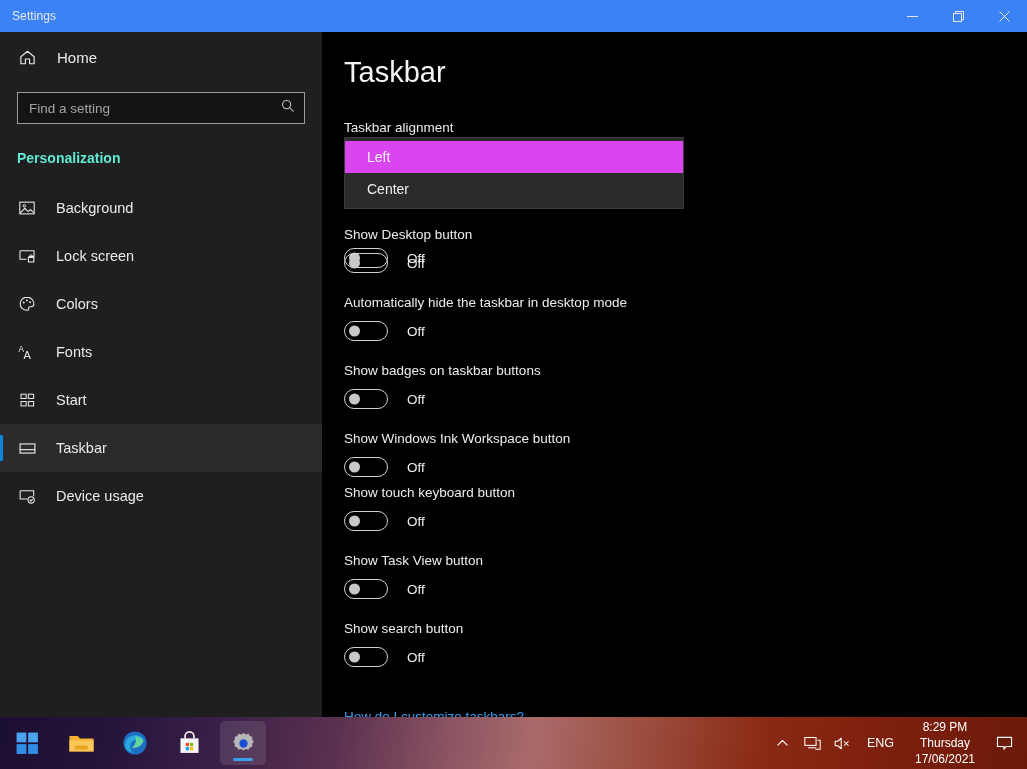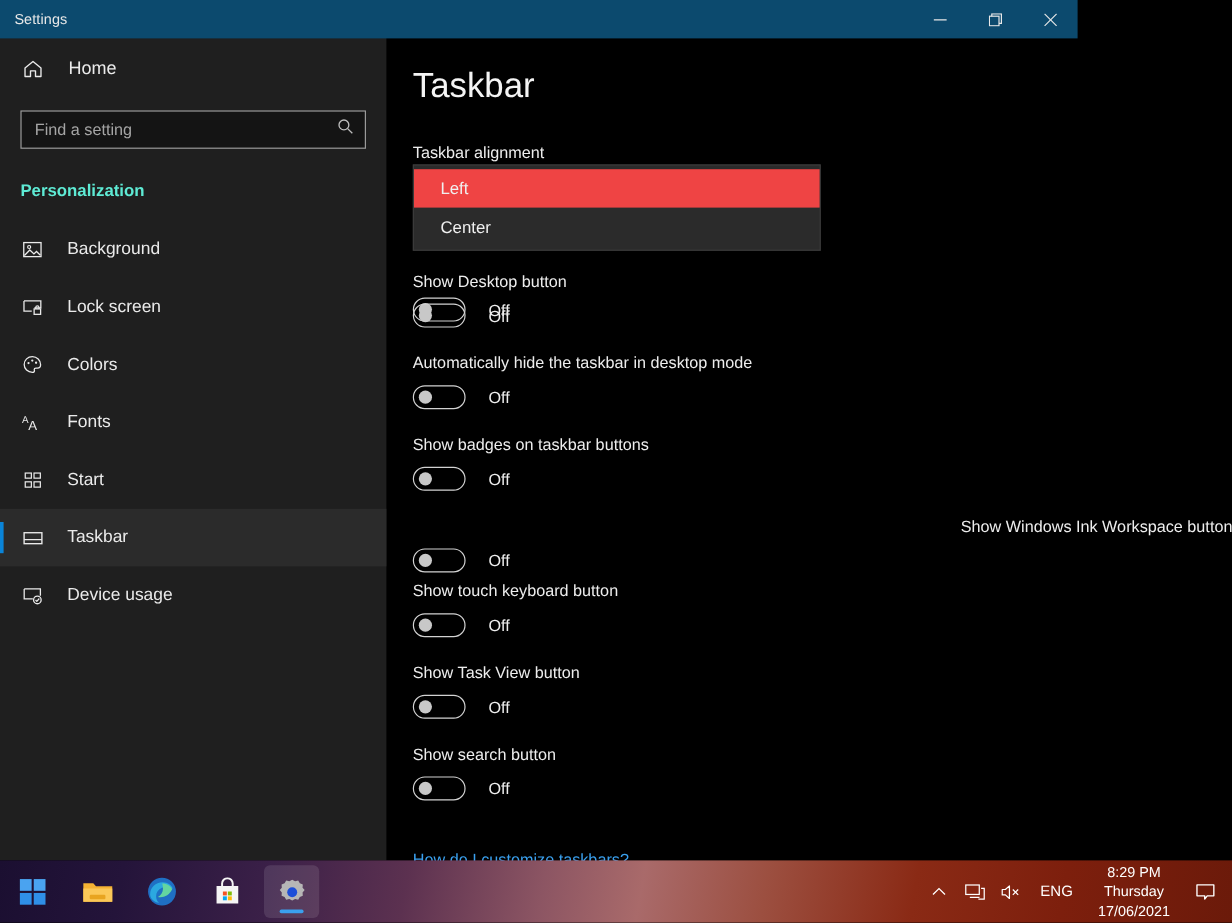--- a/index.html
+++ b/index.html
@@ -6,22 +6,22 @@
   html, body {
     width:1027px; height:769px;
     background:#000;
     font-family:"Liberation Sans", sans-serif;
     overflow:hidden;
   }
   #app { position:relative; width:1027px; height:769px; background:#000; }
 
   
   .titlebar {
-    position:absolute; top:0; left:0; width:898px; height:32px;
-    background:#0c4a6e; z-index:40;
+    position:absolute; top:0; left:0; width:1027px; height:32px;
+    background:#3b82f6; z-index:40;
   }
   .titlebar .apptitle {
     position:absolute; left:12px; top:9px;
     font-size:12px; color:#e8e8e8; letter-spacing:.1px;
   }
   .wincontrols { position:absolute; right:0; top:0; display:flex; height:32px; }
   .wc {
     width:46px; height:32px; display:flex; align-items:center; justify-content:center;
     color:#e8e8e8;
   }
@@ -76,21 +76,21 @@
   
   .dropdown-open {
     position:absolute; left:22px; top:105px;
     width:340px; background:#2b2b2b;
     border:1px solid #3a3a3a; padding:3px 0; z-index:30;
   }
   .dd-option {
     height:32px; display:flex; align-items:center;
     padding-left:22px; font-size:14px; color:#f0f0f0;
   }
-  .dd-option.sel { background:#ef4444; }
+  .dd-option.sel { background:#d946ef; }
 
   
   .settings-list { position:absolute; left:0; top:172px; width:705px; }
   .srow { padding-left:22px; }
   .srow .stext { font-size:13.5px; color:#ededed; }
   .srow .tg { display:flex; align-items:center; gap:19px; margin-top:11px; }
   .toggle {
     width:44px; height:20px; border:1.6px solid #d2d2d2;
     border-radius:10px; background:transparent;
     position:relative; flex:none;
@@ -318,21 +318,21 @@
       <div class="srow" style="margin-top:22px;">
         <div class="stext">Show badges on taskbar buttons</div>
         <div class="tg">
           <div class="toggle">
               <span class="knob"></span>
             </div>
           <span class="tgval">Off</span>
         </div>
       </div>
 
-      <div class="srow" style="margin-top:22px;text-align:right;">
+      <div class="srow" style="margin-top:22px;">
         <div class="stext">Show Windows Ink Workspace button</div>
         <div class="tg">
           <div class="toggle">
               <span class="knob"></span>
             </div>
           <span class="tgval">Off</span>
         </div>
       </div>
 
       <div class="srow" style="margin-top:8px;">

